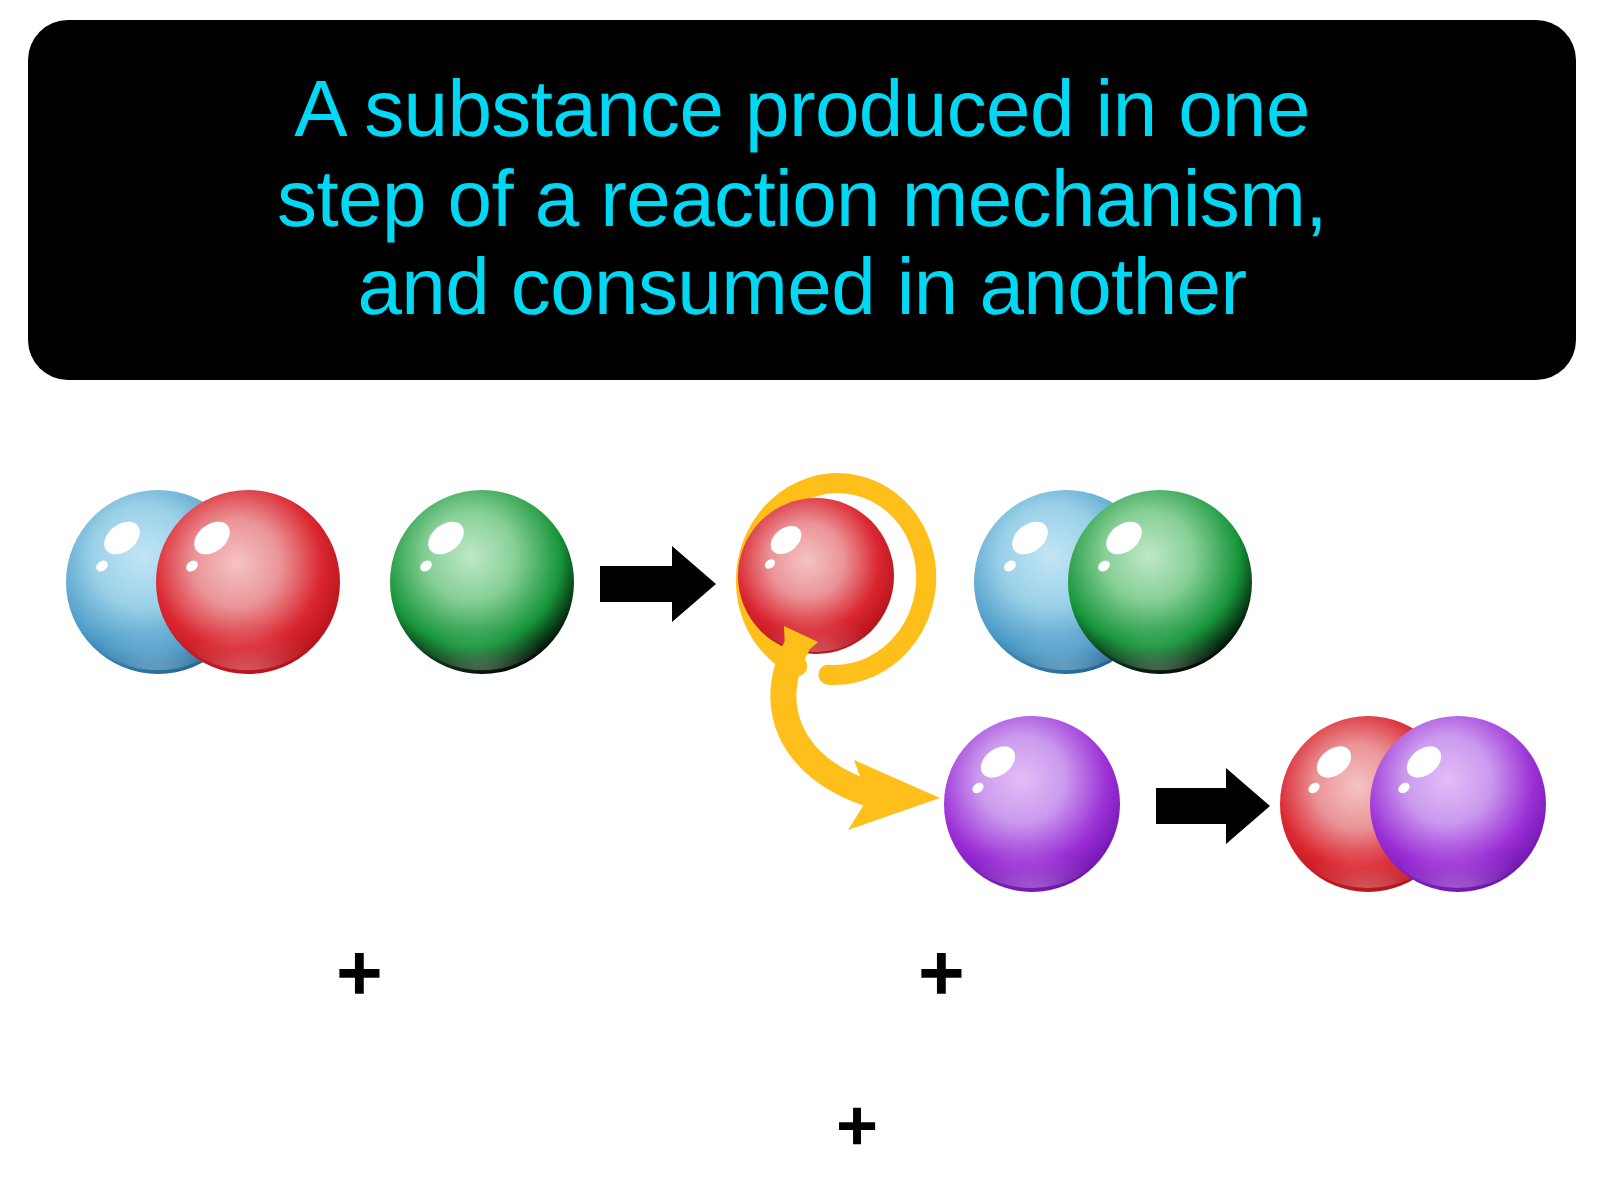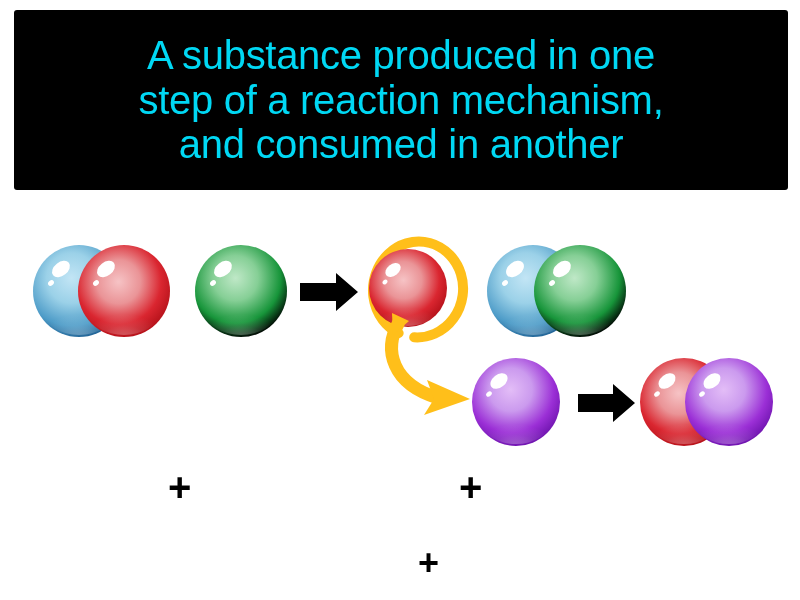--- a/index.html
+++ b/index.html
@@ -17,21 +17,21 @@
   }
 
   
   #definition-banner {
     position: absolute;
     left: 14px;
     top: 10px;
     width: 774px;
     height: 180px;
     background: #000000;
-    border-radius: 3px;
+    border-radius: 20px;
     box-sizing: border-box;
     display: flex;
     align-items: center;
     justify-content: center;
   }
   #definition-text {
     color: #00d8f4;
     font-family: "Liberation Sans", sans-serif;
     font-size: 40px;
     line-height: 1.12;

